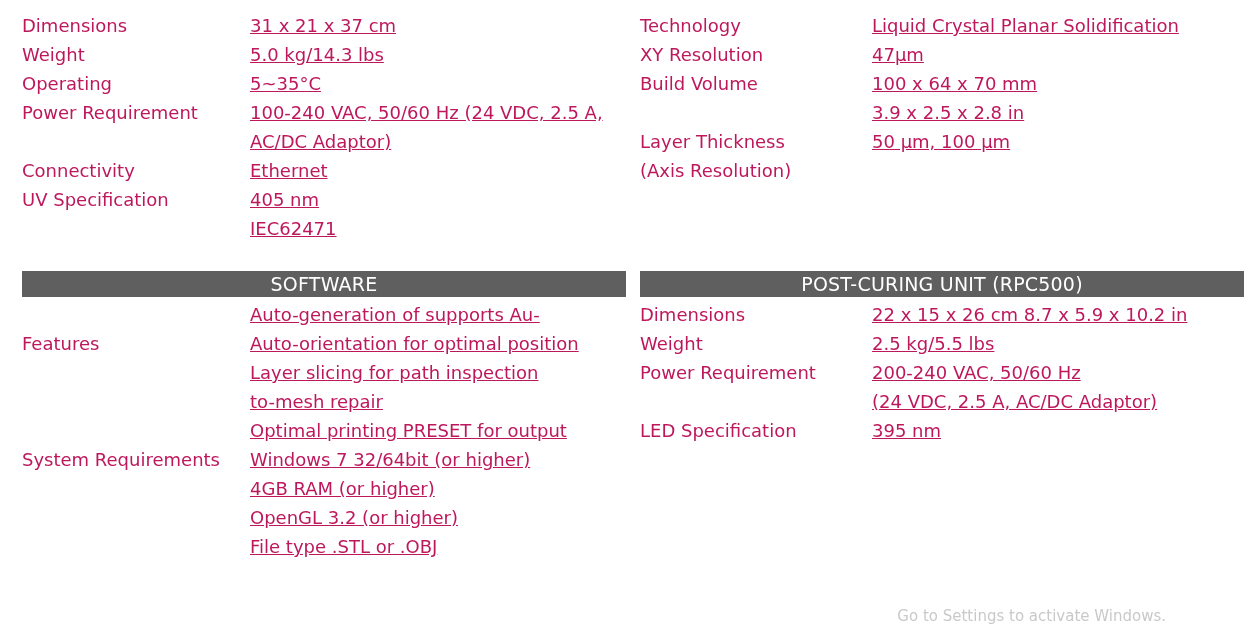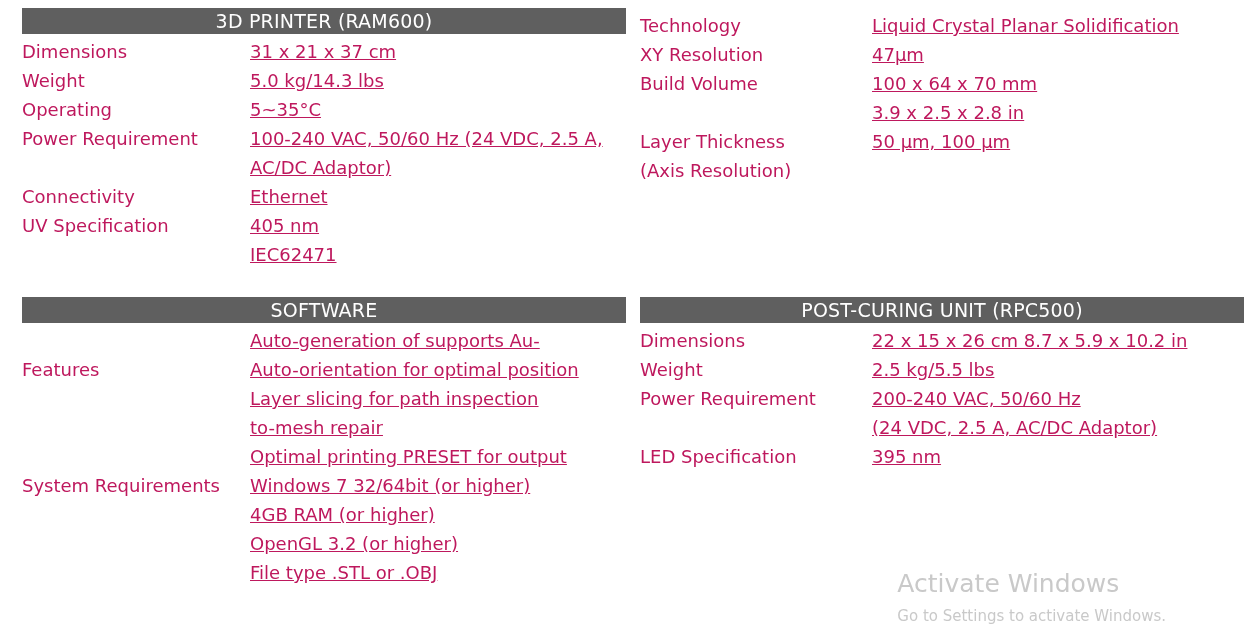--- a/index.html
+++ b/index.html
@@ -89,21 +89,20 @@
   }
 </style>
 </head>
 <body>
 
 <div class="sheet">
 
   <div class="grid">
 
     <div class="col left">
-      <div class="section-header">3D PRINTER (RAM600)</div>
       <table class="spec">
         <tbody>
           <tr>
             <td class="label">Dimensions</td>
             <td class="value">31 x 21 x 37 cm</td>
           </tr>
           <tr>
             <td class="label">Weight</td>
             <td class="value">5.0 kg/14.3 lbs</td>
           </tr>
@@ -234,17 +233,16 @@
             <td class="label">LED Specification</td>
             <td class="value">395 nm</td>
           </tr>
         </tbody>
       </table>
     </div>
 
   </div>
 
   <div class="watermark">
-    <span>Activate Windows</span>
     <span class="sub">Go to Settings to activate Windows.</span>
   </div>
 
 </div>
 
 </body></html>

